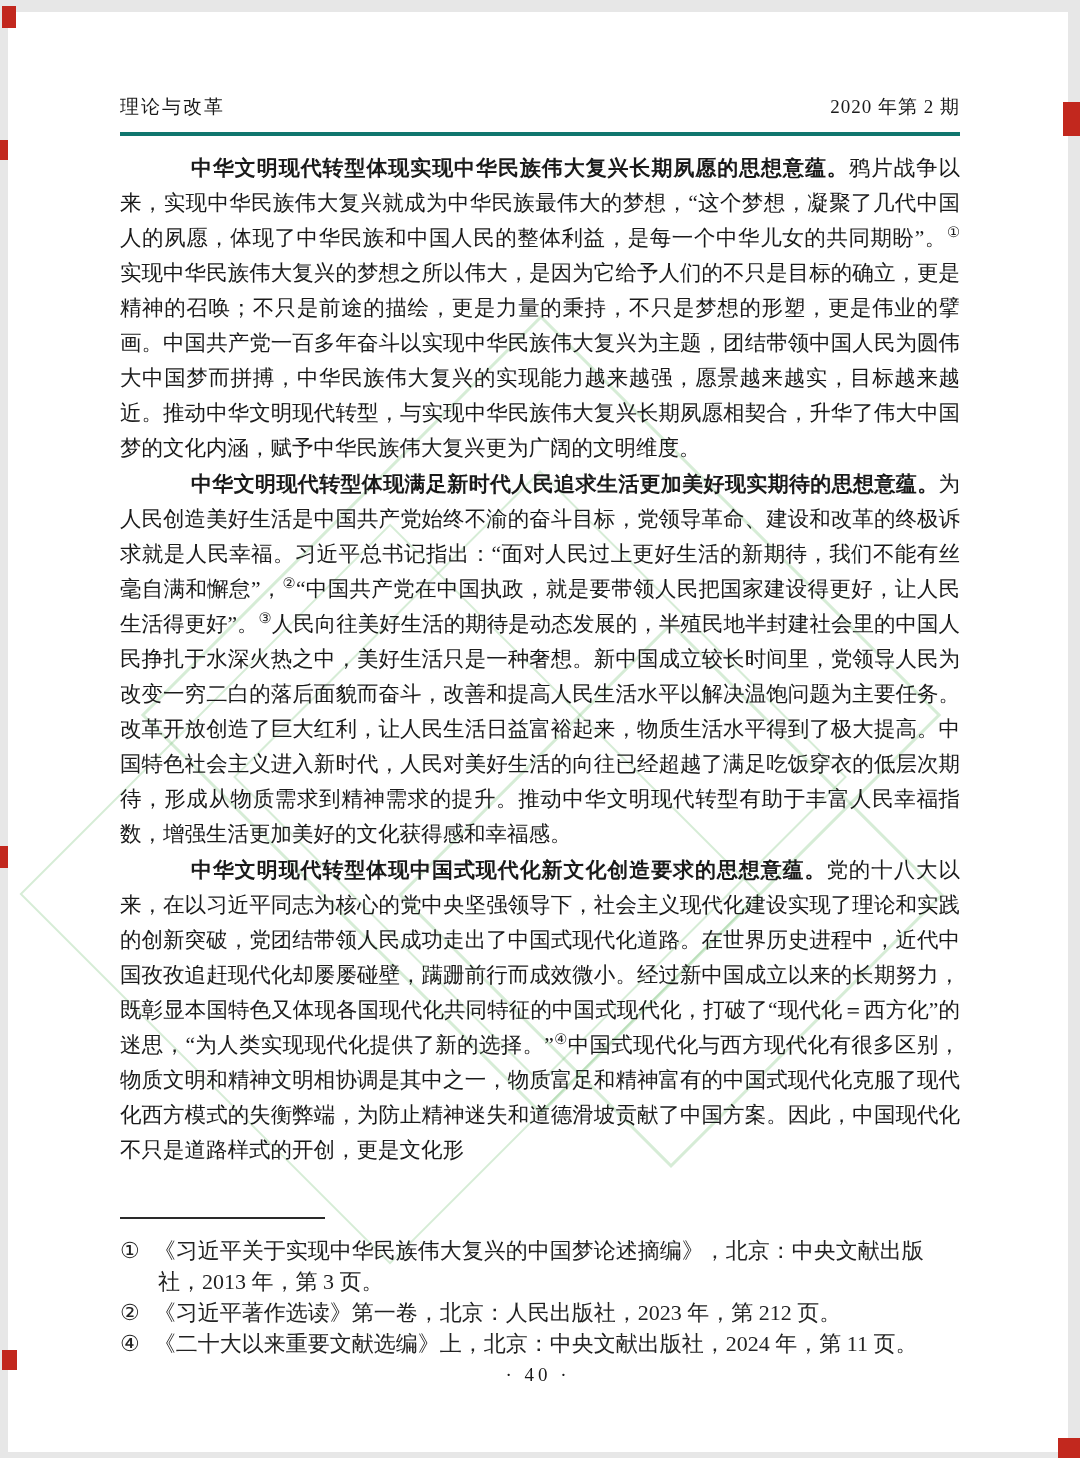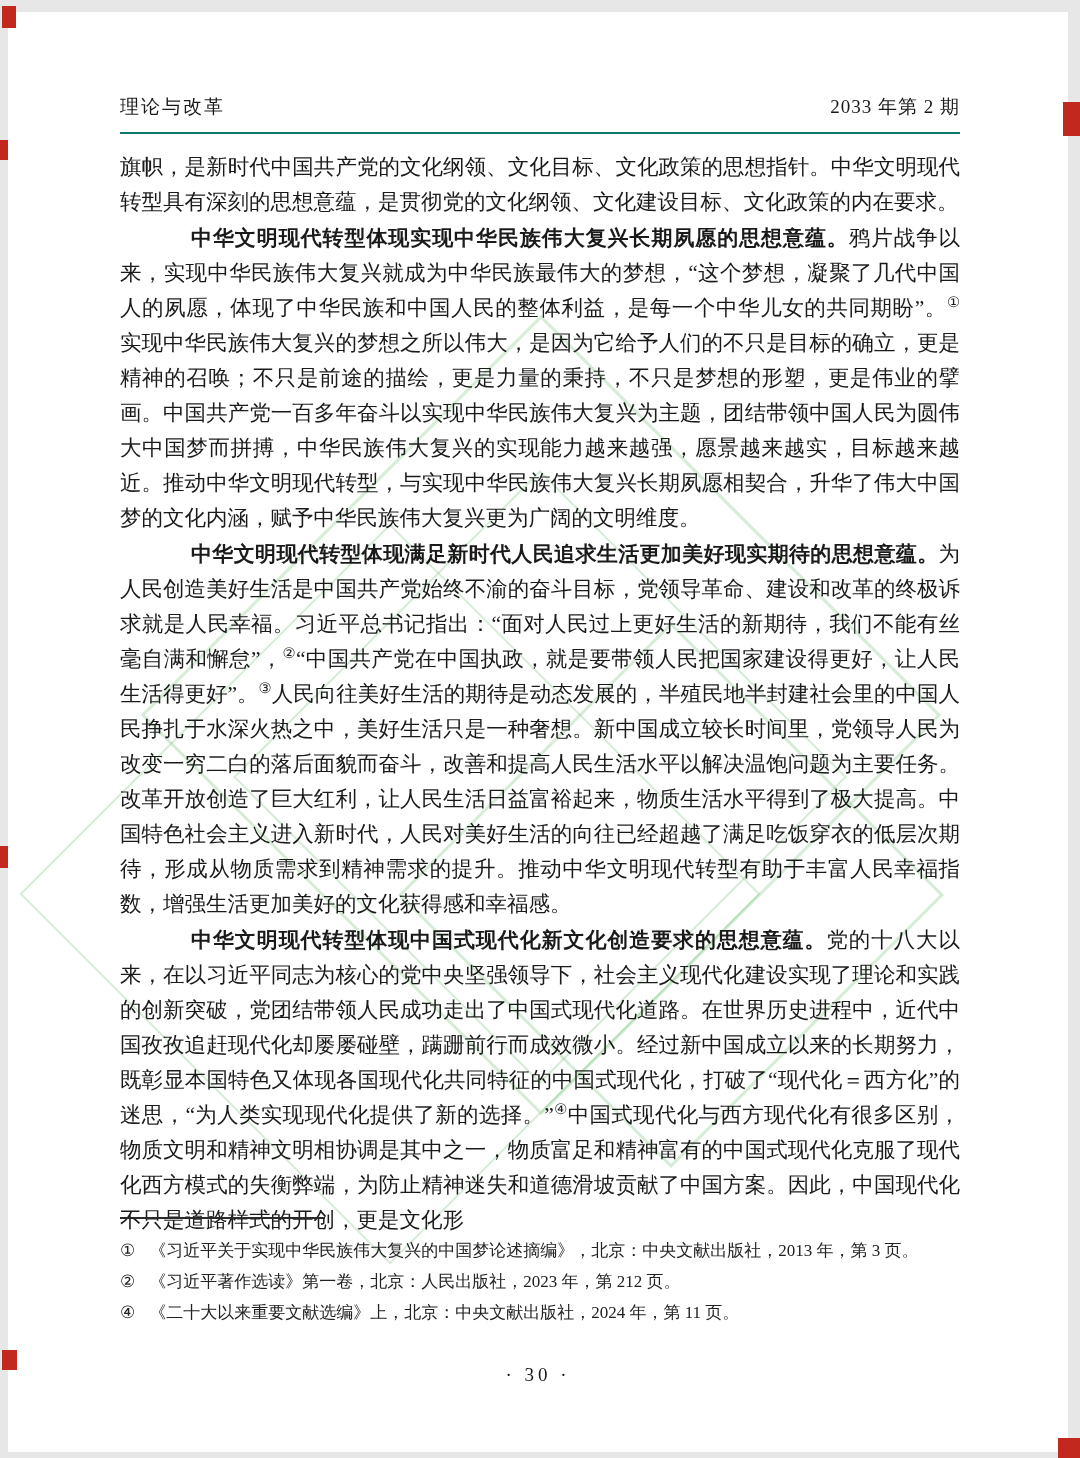--- a/index.html
+++ b/index.html
@@ -17,72 +17,71 @@
   
   .redmark{position:absolute;background:#c2281e;}
   .redmark.m1{left:2px;top:6px;width:14px;height:22px;}
   .redmark.m2{left:0;top:140px;width:8px;height:20px;}
   .redmark.m3{left:0;top:846px;width:8px;height:22px;}
   .redmark.m4{left:2px;top:1350px;width:15px;height:20px;}
   .redmark.m5{left:1063px;top:102px;width:17px;height:34px;}
   .redmark.m6{left:1058px;top:1438px;width:22px;height:20px;}
 
   .header{position:absolute;left:112px;right:108px;top:82px;display:flex;justify-content:space-between;
-          align-items:flex-end;font-size:19px;letter-spacing:2px;padding-bottom:12px;border-bottom:2px solid #0f766e;}
+          align-items:flex-end;font-size:19px;letter-spacing:2px;padding-bottom:12px;border-bottom:4px solid #0f766e;}
   .header .journal{font-family:"Liberation Serif","DejaVu Serif",serif;}
   .header .issue{letter-spacing:1px;}
 
   .body-text{position:absolute;left:112px;right:108px;top:138px;
              font-size:21.5px;line-height:35px;text-align:justify;text-justify:inter-ideograph;}
   .body-text p{margin:0;}
   .body-text p.indent{text-indent:2em;}
   .seg-bold{font-weight:700;font-family:"Liberation Sans","DejaVu Sans",sans-serif;font-size:21px;margin-left:28px;}
   sup.fn{font-size:0.68em;vertical-align:super;line-height:0;}
 
   .foot-area{position:absolute;left:112px;right:108px;top:1205px;}
   .foot-rule{width:205px;border-top:2px solid #2a2a2a;margin-bottom:16px;}
-  .footnotes{font-size:17px;line-height:31px;color:#222;}
+  .footnotes{font-size:22px;line-height:31px;color:#222;}
   .footnote{padding-left:38px;text-indent:-38px;margin:0;}
   .footnote .mk{margin-right:14px;}
 
   .page-number{position:absolute;left:0;right:0;top:1352px;text-align:center;font-size:19px;letter-spacing:4px;}
 </style>
 </head>
 <body>
 
 <div class="canvas">
   <div class="page">
 
     <div class="wm d1"></div>
     <div class="wm d2"></div>
     <div class="wm d3"></div>
     <div class="wm d4"></div>
 
     <div class="header">
       <span class="journal">理论与改革</span>
-      <span class="issue">2033 年第 2 期</span>
+      <span class="issue">2020 年第 2 期</span>
     </div>
 
     <div class="body-text" id="article-body">
-        <p class="">旗帜，是新时代中国共产党的文化纲领、文化目标、文化政策的思想指针。中华文明现代转型具有深刻的思想意蕴，是贯彻党的文化纲领、文化建设目标、文化政策的内在要求。</p>
         <p class="indent"><span class="seg-bold">中华文明现代转型体现实现中华民族伟大复兴长期夙愿的思想意蕴。</span>鸦片战争以来，实现中华民族伟大复兴就成为中华民族最伟大的梦想，“这个梦想，凝聚了几代中国人的夙愿，体现了中华民族和中国人民的整体利益，是每一个中华儿女的共同期盼”。<sup class="fn">①</sup> 实现中华民族伟大复兴的梦想之所以伟大，是因为它给予人们的不只是目标的确立，更是精神的召唤；不只是前途的描绘，更是力量的秉持，不只是梦想的形塑，更是伟业的擘画。中国共产党一百多年奋斗以实现中华民族伟大复兴为主题，团结带领中国人民为圆伟大中国梦而拼搏，中华民族伟大复兴的实现能力越来越强，愿景越来越实，目标越来越近。推动中华文明现代转型，与实现中华民族伟大复兴长期夙愿相契合，升华了伟大中国梦的文化内涵，赋予中华民族伟大复兴更为广阔的文明维度。</p>
         <p class="indent"><span class="seg-bold">中华文明现代转型体现满足新时代人民追求生活更加美好现实期待的思想意蕴。</span>为人民创造美好生活是中国共产党始终不渝的奋斗目标，党领导革命、建设和改革的终极诉求就是人民幸福。习近平总书记指出：“面对人民过上更好生活的新期待，我们不能有丝毫自满和懈怠”，<sup class="fn">②</sup>“中国共产党在中国执政，就是要带领人民把国家建设得更好，让人民生活得更好”。<sup class="fn">③</sup>人民向往美好生活的期待是动态发展的，半殖民地半封建社会里的中国人民挣扎于水深火热之中，美好生活只是一种奢想。新中国成立较长时间里，党领导人民为改变一穷二白的落后面貌而奋斗，改善和提高人民生活水平以解决温饱问题为主要任务。改革开放创造了巨大红利，让人民生活日益富裕起来，物质生活水平得到了极大提高。中国特色社会主义进入新时代，人民对美好生活的向往已经超越了满足吃饭穿衣的低层次期待，形成从物质需求到精神需求的提升。推动中华文明现代转型有助于丰富人民幸福指数，增强生活更加美好的文化获得感和幸福感。</p>
         <p class="indent"><span class="seg-bold">中华文明现代转型体现中国式现代化新文化创造要求的思想意蕴。</span>党的十八大以来，在以习近平同志为核心的党中央坚强领导下，社会主义现代化建设实现了理论和实践的创新突破，党团结带领人民成功走出了中国式现代化道路。在世界历史进程中，近代中国孜孜追赶现代化却屡屡碰壁，蹒跚前行而成效微小。经过新中国成立以来的长期努力，既彰显本国特色又体现各国现代化共同特征的中国式现代化，打破了“现代化＝西方化”的迷思，“为人类实现现代化提供了新的选择。”<sup class="fn">④</sup>中国式现代化与西方现代化有很多区别，物质文明和精神文明相协调是其中之一，物质富足和精神富有的中国式现代化克服了现代化西方模式的失衡弊端，为防止精神迷失和道德滑坡贡献了中国方案。因此，中国现代化不只是道路样式的开创，更是文化形</p>
       </div>
 
     <div class="foot-area">
       <div class="foot-rule"></div>
       <div class="footnotes" id="footnotes">
           <p class="footnote"><span class="mk">①</span>《习近平关于实现中华民族伟大复兴的中国梦论述摘编》，北京：中央文献出版社，2013 年，第 3 页。</p>
           <p class="footnote"><span class="mk">②</span>《习近平著作选读》第一卷，北京：人民出版社，2023 年，第 212 页。</p>
           <p class="footnote"><span class="mk">④</span>《二十大以来重要文献选编》上，北京：中央文献出版社，2024 年，第 11 页。</p>
         </div>
     </div>
 
-    <div class="page-number">· 30 ·</div>
+    <div class="page-number">· 40 ·</div>
   </div>
 
   <div class="redmark m1"></div>
   <div class="redmark m2"></div>
   <div class="redmark m3"></div>
   <div class="redmark m4"></div>
   <div class="redmark m5"></div>
   <div class="redmark m6"></div>
 </div>
 

